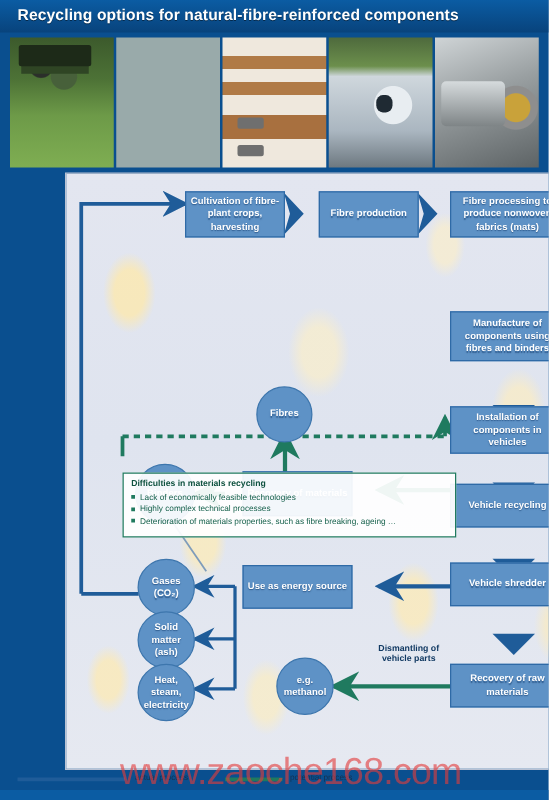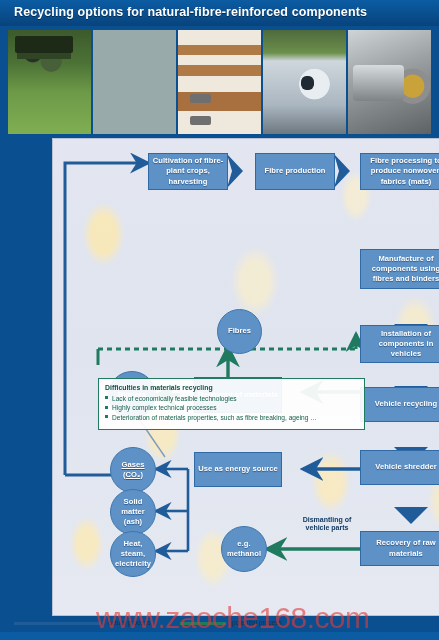--- a/index.html
+++ b/index.html
@@ -159,26 +159,26 @@
     <div class="node box" style="left:95px;top:14px;width:80px;height:37px;">Cultivation of fibre-plant crops, harvesting</div>
     <div class="node box" style="left:202px;top:14px;width:80px;height:37px;">Fibre production</div>
     <div class="node box" style="left:307px;top:110px;width:92px;height:40px;">Manufacture of components using fibres and binders</div>
 
     <div class="node box" style="left:307px;top:14px;width:92px;height:37px;">Fibre processing to produce nonwoven fabrics (mats)</div>
     <div class="node box" style="left:307px;top:186px;width:92px;height:38px;">Installation of components in vehicles</div>
     <div class="node box" style="left:307px;top:311px;width:92px;height:35px;">Vehicle shredder</div>
     <div class="node box" style="left:307px;top:248px;width:92px;height:35px;">Vehicle recycling</div>
     <div class="node box" style="left:307px;top:392px;width:92px;height:35px;">Recovery of raw materials</div>
 
-    <div class="node circle" style="left:164px;top:170px;width:45px;height:45px;">Fibres</div>
+    <div class="node circle" style="left:152px;top:170px;width:45px;height:45px;">Fibres</div>
     <div class="node box" style="left:141px;top:238px;width:88px;height:36px;">Recovery of materials</div>
     <div class="node circle" style="left:55px;top:232px;width:48px;height:48px;">Binders</div>
     <div class="node box" style="left:141px;top:313px;width:88px;height:35px;">Use as energy source</div>
 
-    <div class="node circle" style="left:57px;top:308px;width:46px;height:46px;text-decoration:underline;">Gases (CO₂)</div>
+    <div class="node circle" style="left:57px;top:308px;width:46px;height:46px;">Gases (CO₂)</div>
     <div class="node circle" style="left:57px;top:350px;width:46px;height:46px;">Solid matter (ash)</div>
     <div class="node circle" style="left:57px;top:392px;width:46px;height:46px;">Heat, steam, electricity</div>
     <div class="node circle" style="left:168px;top:387px;width:46px;height:46px;">e.g. methanol</div>
 
     <div id="dismantle">Dismantling of vehicle parts</div>
 
     <div id="info">
       <div class="hd">Difficulties in materials recycling</div>
       <ul>
         <li>Lack of economically feasible technologies</li>

